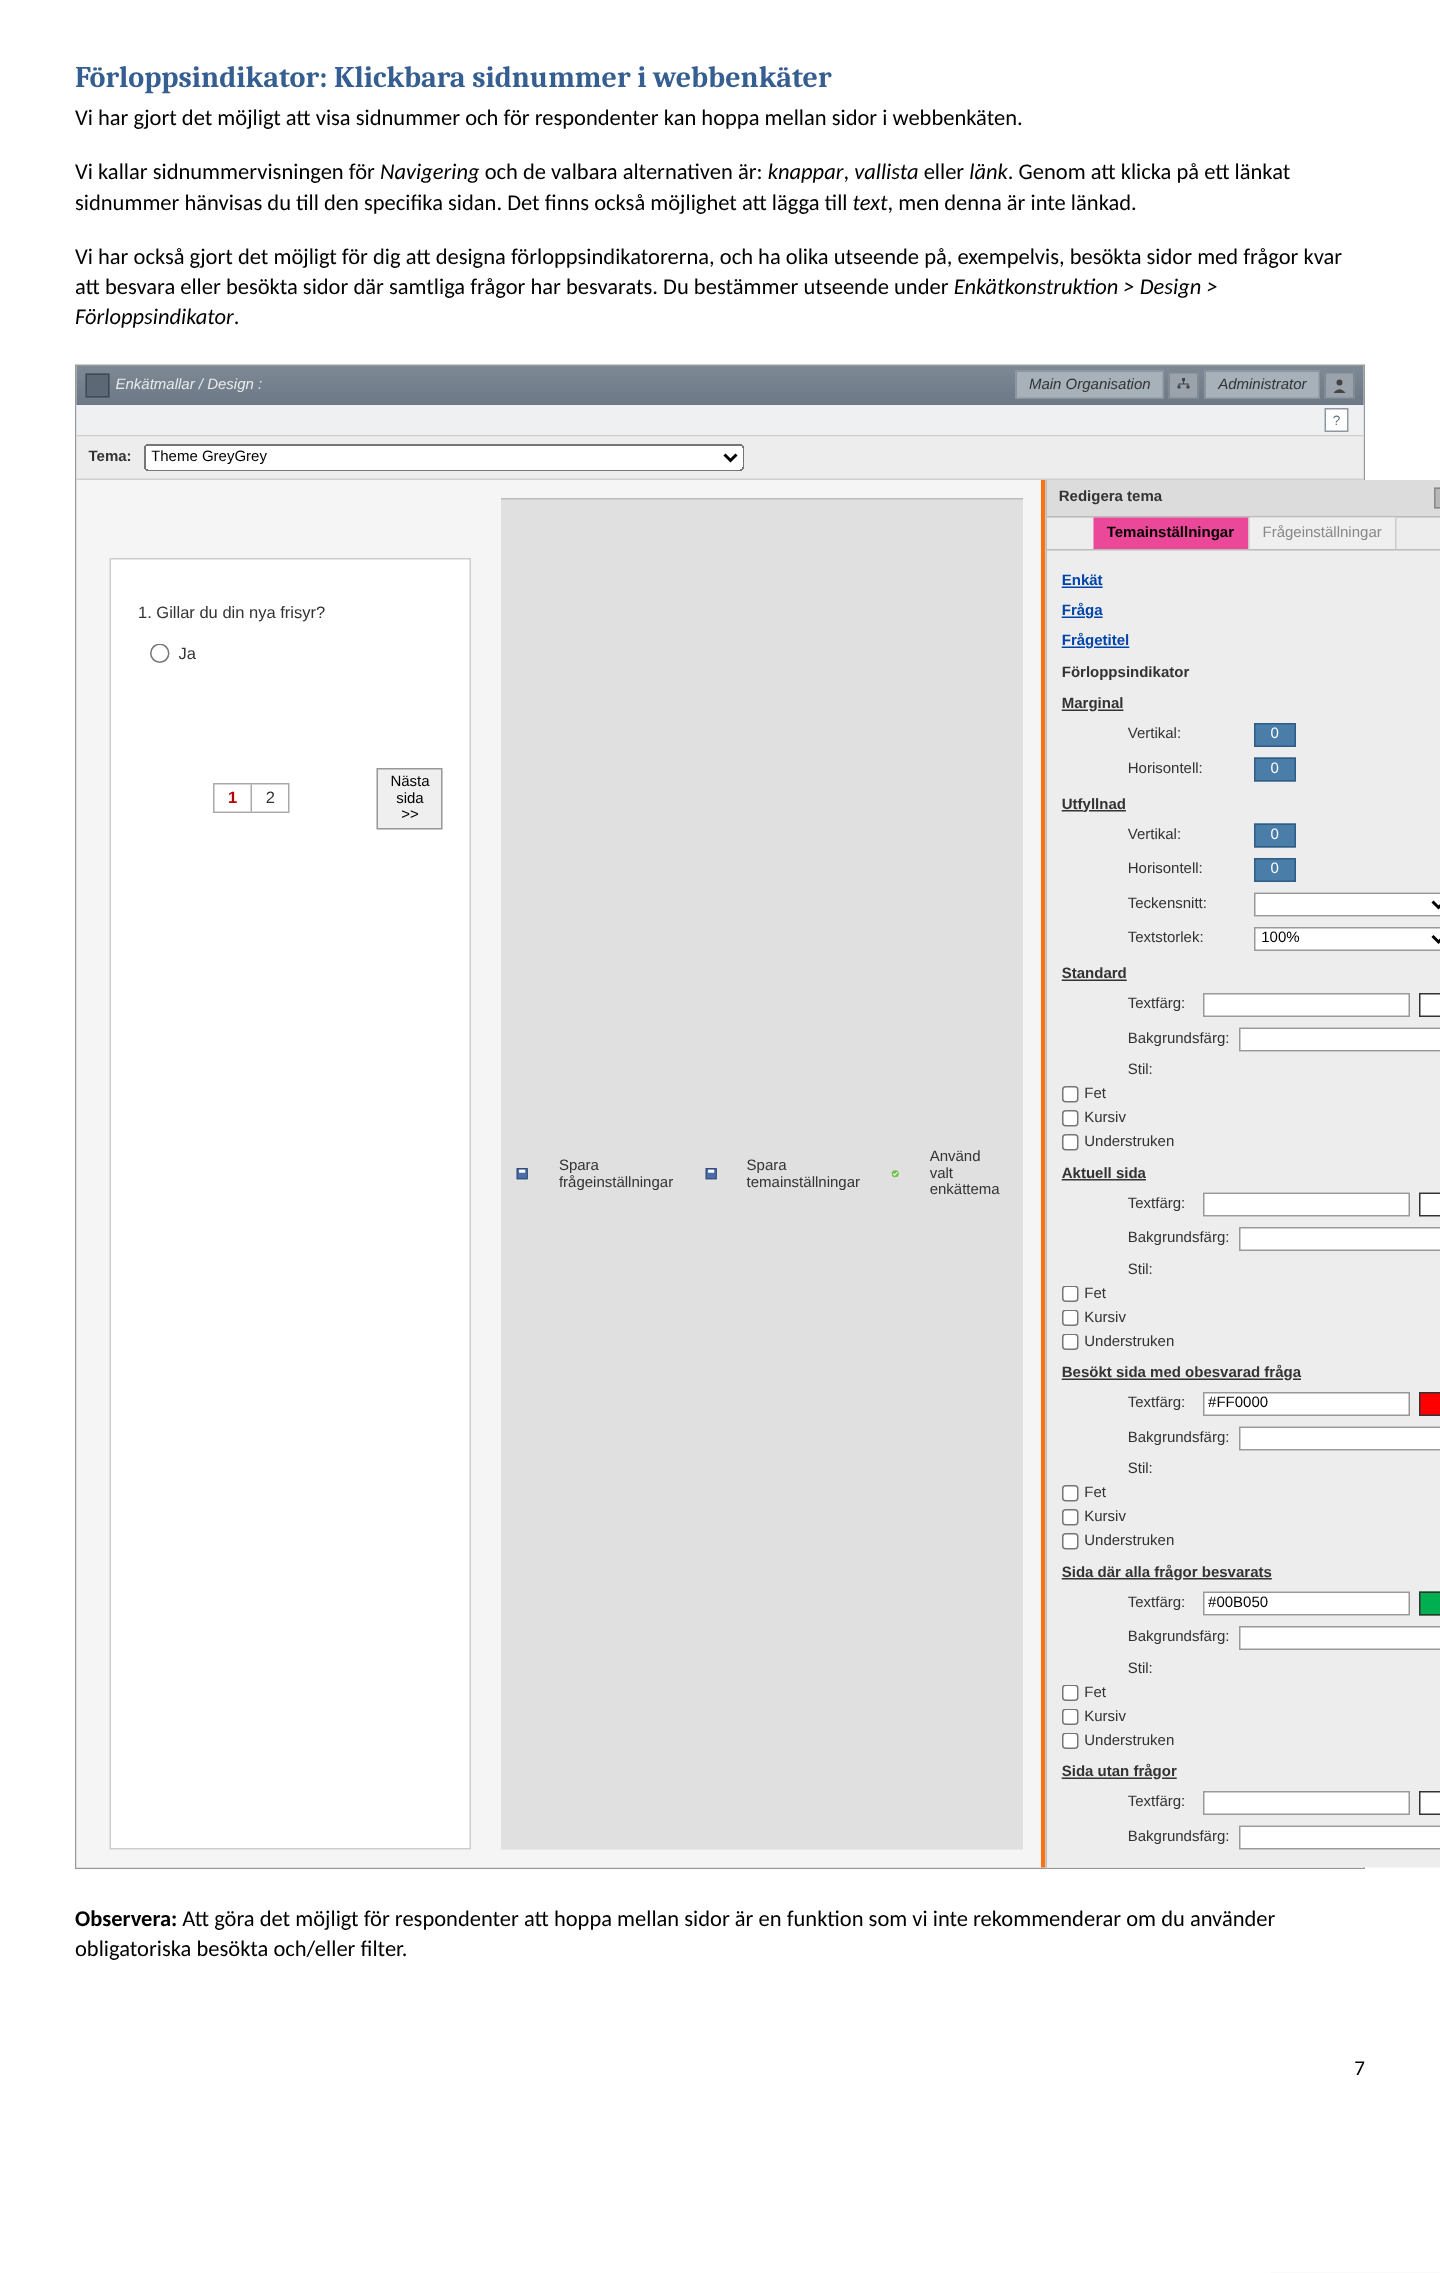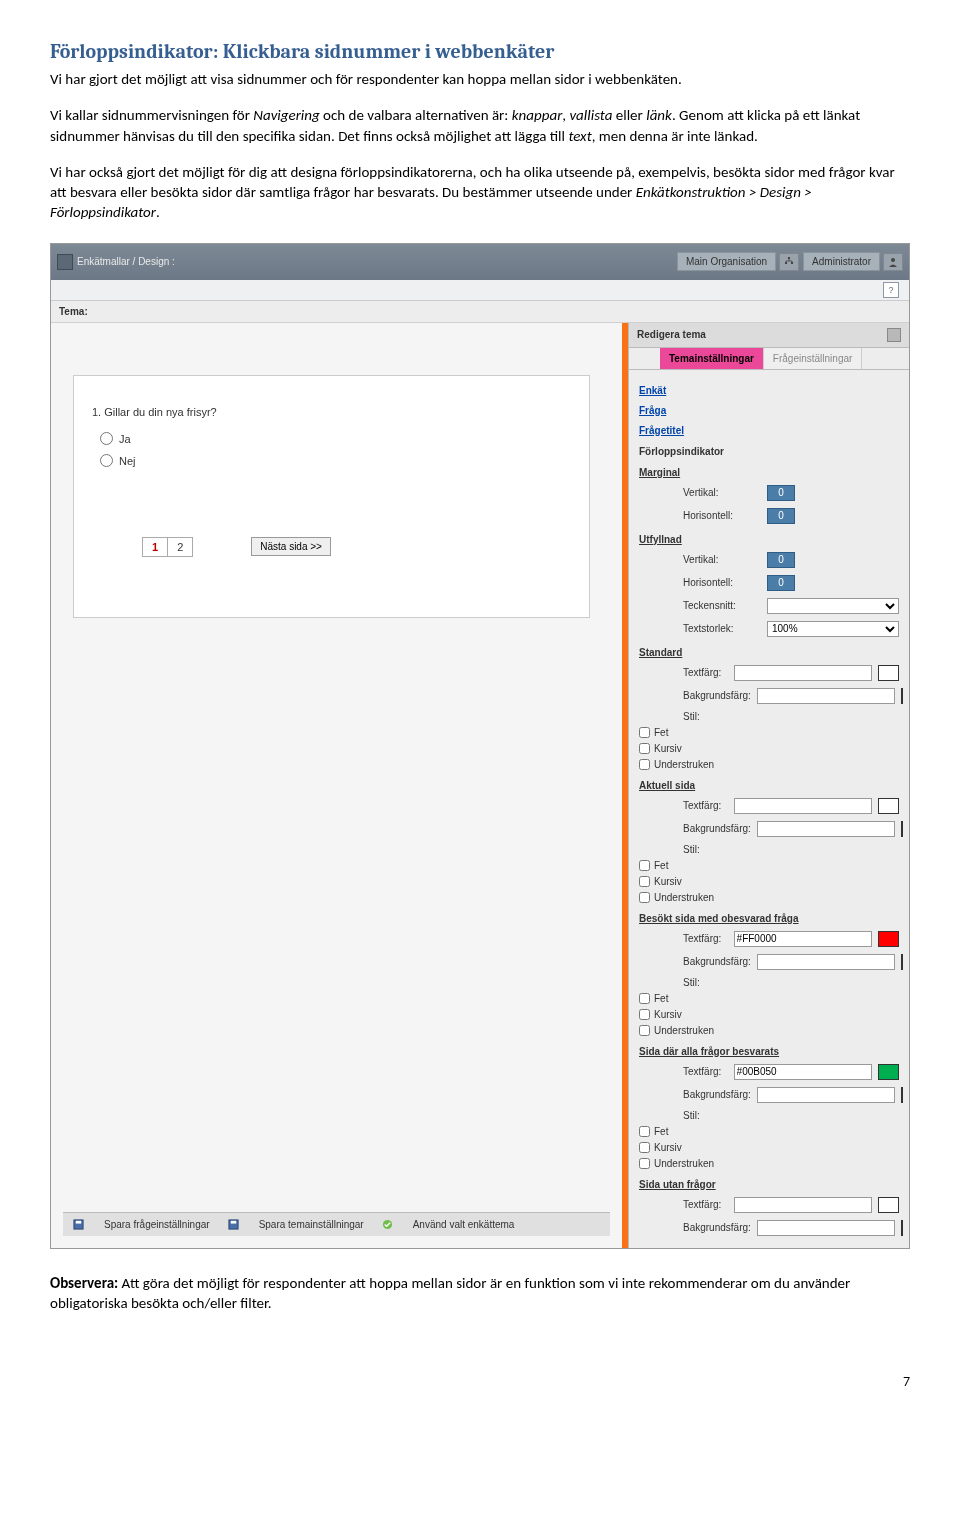--- a/index.html
+++ b/index.html
@@ -2,32 +2,32 @@
 <html><head>
 <meta charset="utf-8">
 <style>
   body { font-family: Calibri, Arial, sans-serif; font-size: 15px; color: #000; margin: 0; padding: 40px 50px; background:#fff; width:960px; box-sizing:border-box; }
   h2 { font-family: Cambria, Georgia, serif; font-size: 20px; color: #365f91; font-weight:bold; margin: 0 0 6px 0; }
   p.body-text { margin: 0 0 16px 0; line-height: 1.35; }
   em { font-style: italic; }
   b { font-weight: bold; }
 
   .app-frame { border:1px solid #999; margin: 20px 0 24px 0; font-family: Verdana, Arial, sans-serif; font-size: 10px; color:#333; }
-  .app-topbar { background: linear-gradient(#7d8a96,#6c7885); height:36px; display:flex; align-items:center; color:#eaeaea; padding:0 6px; }
+  .app-topbar { background: linear-gradient(#7d8a96,#6c7885); height:26px; display:flex; align-items:center; color:#eaeaea; padding:0 6px;font-style:italic; }
   .app-topbar .breadcrumb { display:flex; align-items:center; gap:4px; }
   .app-topbar .spacer { flex:1; }
   .topbtn { background:#a7b1ba; padding:3px 8px; border:1px solid #8b949d; color:#333; margin-left:4px; }
   .org-chip { background:#9aa3ac; width:18px; height:16px; border:1px solid #7f8891; margin-left:3px; display:flex; align-items:center; justify-content:center; }
   .app-helpbar { background:#eef0f1; height:20px; display:flex; justify-content:flex-end; align-items:center; padding:0 10px; border-bottom:1px solid #ccc; }
   .helpicon { width:14px; height:14px; border:1px solid #8c98a3; display:flex; align-items:center; justify-content:center; font-size:9px; color:#5d6c7a; background:#fff; }
   .app-themebar { background:#ededed; padding:5px 8px; border-bottom:1px solid #d0d0d0; display:flex; align-items:center; gap:8px; }
   .app-themebar select { font-size:10px; width:400px; height:18px; }
 
   .app-body { display:flex; background:#f5f5f5; }
-  .app-main { flex:1; padding:12px; min-height:700px; border-right:6px solid #f97316; display:flex; flex-direction:column; }
+  .app-main { flex:1; padding:12px; min-height:700px; border-right:3px solid #f97316; display:flex; }
   .survey-panel { background:#fff; border:1px solid #ccc; padding:30px 18px 60px 18px; margin: 40px 20px 0 10px; }
   .survey-panel .q { font-size:11px; margin-bottom:14px; white-space:nowrap; }
   .radiorow { display:flex; align-items:flex-end; gap:6px; margin:9px 0 9px 8px; font-size:11px; }
   .radiorow input { margin:0; }
   .pager-row { display:flex; align-items:center; gap:8px; margin-top:70px; margin-left:50px;}
   .pager-box { border:1px solid #aaa; background:#fff; display:flex; }
   .pager-num { padding:3px 9px; border-right:1px solid #aaa; font-size:11px; }
   .pager-num:last-child { border-right:none; }
   .pager-num.current { color:#b00; font-weight:bold; }
   .nextbtn { border:1px solid #999; background:#efefef; padding:3px 8px; font-size:10px; margin-left:50px;}
@@ -95,36 +95,35 @@
         </svg>
     </div>
   </div>
 
   <div class="app-helpbar">
     <div class="helpicon">?</div>
   </div>
 
   <div class="app-themebar">
     <span style="font-weight:bold;">Tema:</span>
+    <select>
+      <option>Theme GreyGrey</option>
+    </select>
   </div>
 
   <div class="app-body">
 
     <div class="app-main">
       <div class="survey-panel">
         <div class="q">
           <span>1. </span><span>Gillar du din nya frisyr?</span>
         </div>
         <label class="radiorow">
             <input type="radio" name="q1" style="">
             <span>Ja</span>
-          </label>
-        <label class="radiorow">
-            <input type="radio" name="q1" style="">
-            <span>Nej</span>
           </label>
 
         <div class="pager-row">
           <div class="pager-box">
             <div class="pager-num current">1</div>
             <div class="pager-num">2</div>
           </div>
           <button class="nextbtn">Nästa sida &gt;&gt;</button>
         </div>
       </div>

